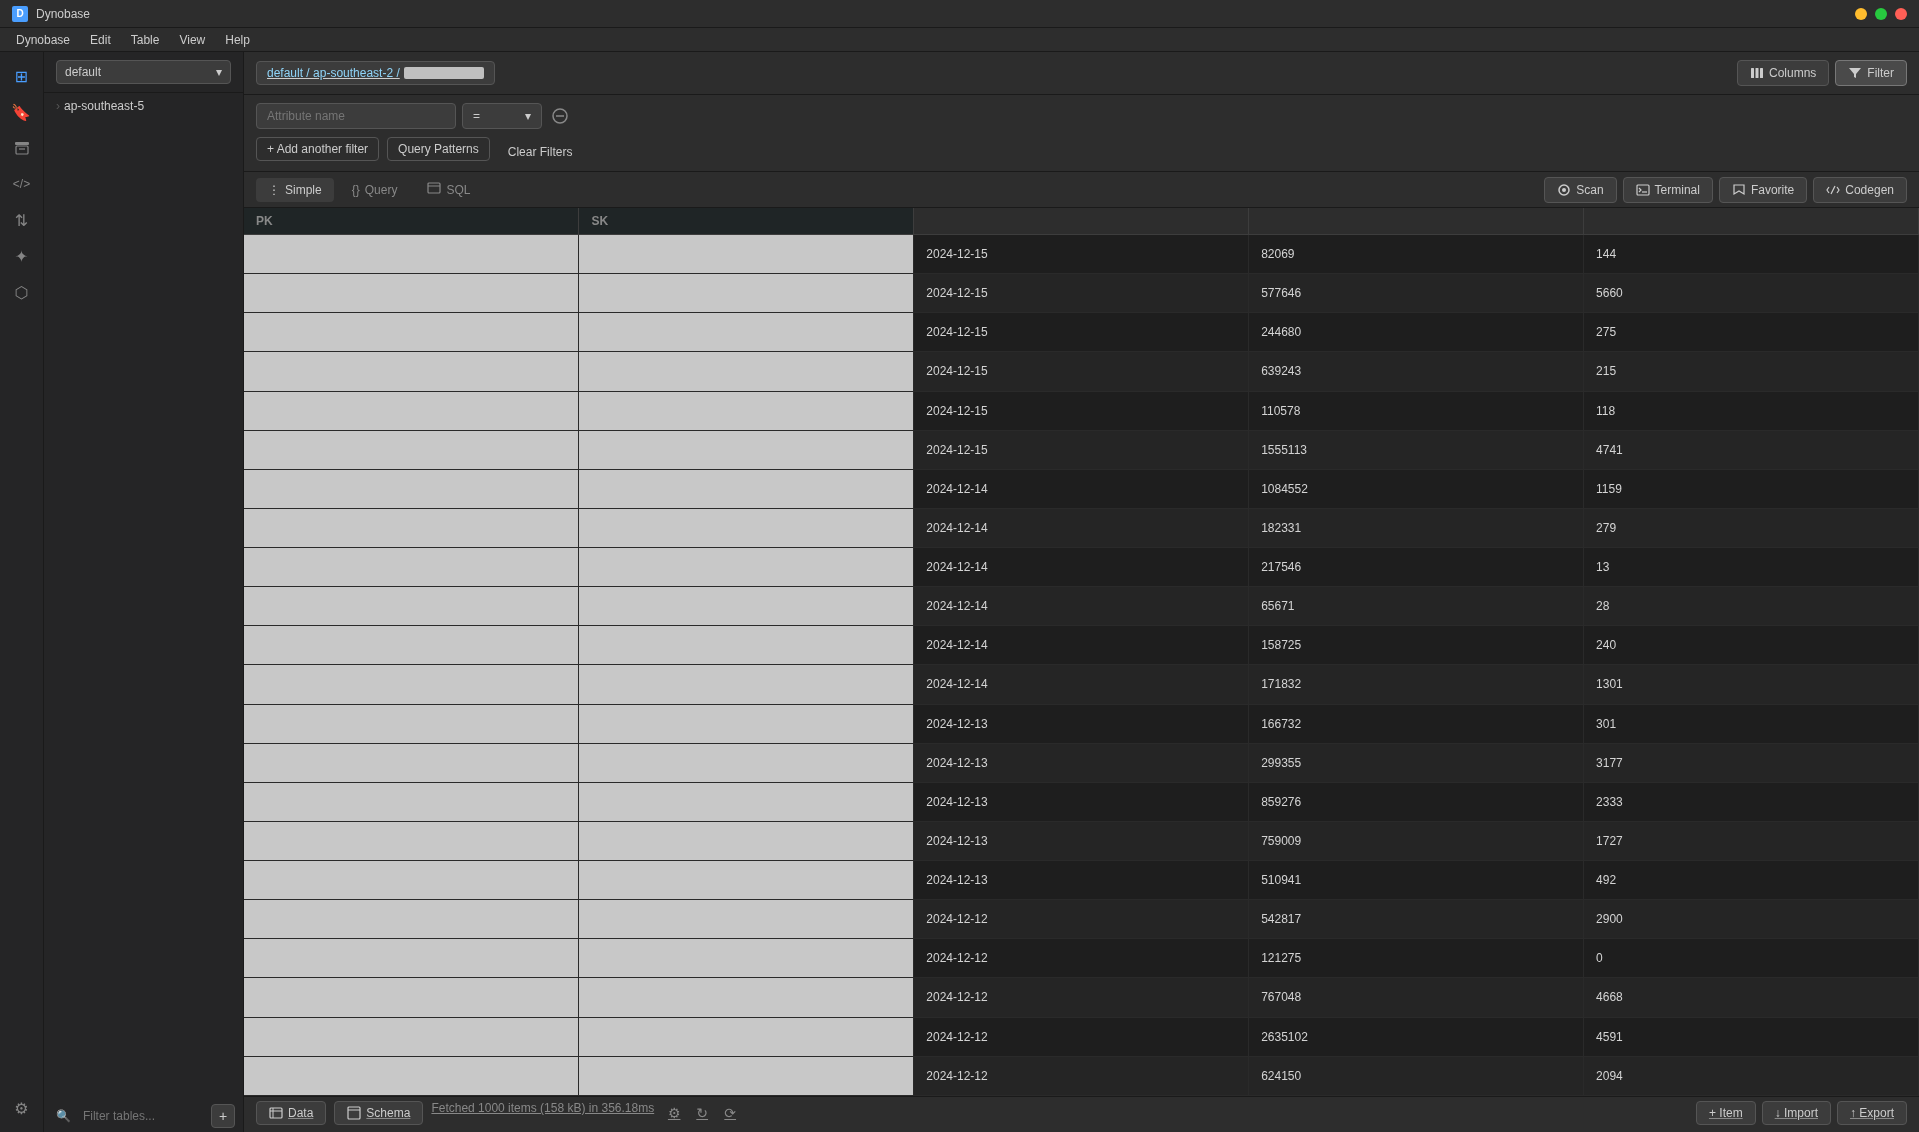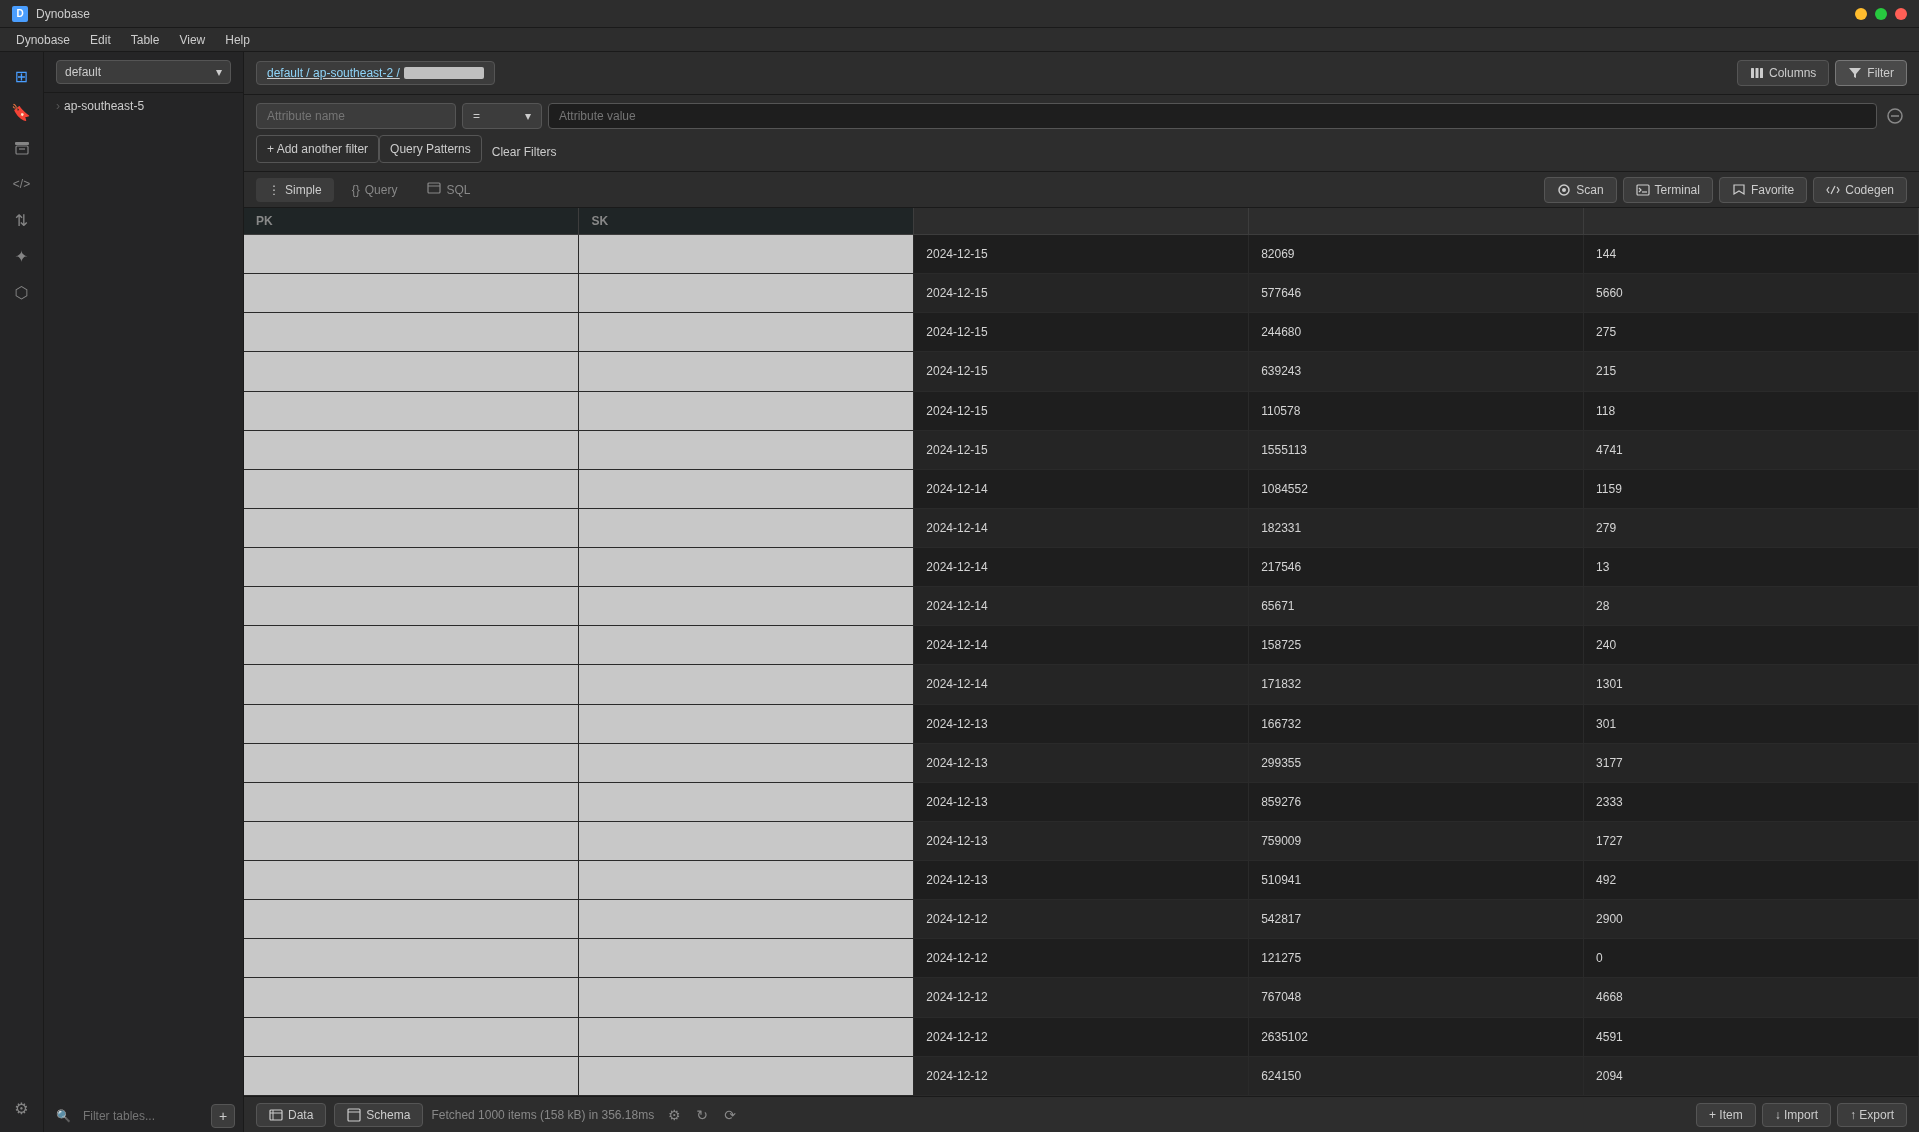--- a/index.html
+++ b/index.html
@@ -49,21 +49,21 @@
     .top-btn { background: #3c3c3c; border: 1px solid #555; color: #cccccc; padding: 5px 12px; border-radius: 4px; font-size: 12px; cursor: pointer; display: flex; align-items: center; gap: 5px; }
     .top-btn.active { background: #4a4a4a; border-color: #777; }
 
     
     .filter-bar { background: #2d2d2d; padding: 8px 12px; border-bottom: 1px solid #1a1a1a; }
     .filter-row { display: flex; align-items: center; gap: 6px; margin-bottom: 6px; }
     .filter-attr-input { background: #3c3c3c; border: 1px solid #555; color: #5eead4; padding: 5px 10px; border-radius: 4px; font-size: 12px; width: 200px; }
     .filter-op-select { background: #3c3c3c; border: 1px solid #555; color: #cccccc; padding: 5px 10px; border-radius: 4px; font-size: 12px; width: 80px; cursor: pointer; display: flex; align-items: center; justify-content: space-between; }
     .filter-val-input { background: #1e1e1e; border: 1px solid #555; color: #cccccc; padding: 5px 10px; border-radius: 4px; font-size: 12px; flex: 1; }
     .filter-remove-btn { background: none; border: none; color: #888; cursor: pointer; font-size: 16px; display: flex; align-items: center; justify-content: center; width: 24px; height: 24px; }
-    .filter-actions { display: flex; }
+    .filter-actions { display: flex; align-items: center; gap: 8px; }
     .filter-action-btn { background: none; border: 1px solid #555; color: #cccccc; padding: 4px 10px; border-radius: 4px; font-size: 12px; cursor: pointer; display: flex; align-items: center; gap: 4px; }
     .filter-clear-btn { background: none; border: none; color: #cccccc; padding: 4px 10px; border-radius: 4px; font-size: 12px; cursor: pointer; margin-top: 6px; }
 
     
     .query-bar { background: #2d2d2d; padding: 4px 12px; display: flex; align-items: center; gap: 6px; border-bottom: 1px solid #1a1a1a; }
     .query-tab { padding: 5px 12px; border-radius: 4px; font-size: 12px; cursor: pointer; color: #888; display: flex; align-items: center; gap: 5px; }
     .query-tab.active { background: #3c3c3c; color: #cccccc; }
     .query-actions { margin-left: auto; display: flex; gap: 6px; }
     .query-action-btn { background: #3c3c3c; border: 1px solid #555; color: #cccccc; padding: 5px 12px; border-radius: 4px; font-size: 12px; cursor: pointer; display: flex; align-items: center; gap: 5px; }
 
@@ -71,21 +71,21 @@
     .data-area { flex: 1; overflow: auto; display: flex; }
     .data-table { width: 100%; border-collapse: collapse; font-size: 12px; }
     .data-table th { background: #2d2d2d; color: #888; font-weight: 600; padding: 6px 12px; text-align: left; border-bottom: 1px solid #3d3d3d; border-right: 1px solid #3d3d3d; position: sticky; top: 0; z-index: 1; white-space: nowrap; }
     .data-table td { padding: 4px 12px; border-bottom: 1px solid #2a2a2a; border-right: 1px solid #2a2a2a; color: #d4d4d4; white-space: nowrap; }
     .data-table tr:nth-child(even) td { background: #252525; }
     .pk-col { width: 200px; background: #1f2526 !important; }
     .sk-col { width: 200px; background: #1f2526 !important; }
     .grey-cell { background: #c8c8c8 !important; }
 
     
-    .status-bar { background: #2d2d2d; border-top: 1px solid #1a1a1a; padding: 4px 12px; display: flex; align-items: center; gap: 8px; font-size: 12px; color: #888; height: 36px; }
+    .status-bar { background: #2d2d2d; border-top: 1px solid #1a1a1a; padding: 4px 12px; display: flex; align-items: flex-start; gap: 8px; font-size: 12px; color: #888; height: 36px; text-decoration: underline; }
     .status-tab { background: #3c3c3c; border: 1px solid #555; color: #cccccc; padding: 4px 12px; border-radius: 4px; font-size: 12px; cursor: pointer; display: flex; align-items: center; gap: 5px; }
     .status-actions { margin-left: auto; display: flex; gap: 6px; }
     .status-action-btn { background: #3c3c3c; border: 1px solid #555; color: #cccccc; padding: 4px 12px; border-radius: 4px; font-size: 12px; cursor: pointer; display: flex; align-items: center; gap: 5px; }
     .status-icons { display: flex; gap: 4px; }
     .status-icon-btn { background: none; border: none; color: #888; cursor: pointer; width: 24px; height: 24px; display: flex; align-items: center; justify-content: center; border-radius: 3px; font-size: 14px; }
   </style>
 </head>
 <body>
 
 <div class="title-bar">
@@ -172,21 +172,20 @@
       </div>
     </div>
 
     <div class="filter-bar">
       <div class="filter-row">
         <input class="filter-attr-input" placeholder="Attribute name" style="">
         <div class="filter-op-select">
           <span>=</span>
           <span>▾</span>
         </div>
-        <input class="filter-val-input" placeholder="Attribute value" style="">
         <button class="filter-remove-btn">
           <svg width="16" height="16" viewBox="0 0 16 16" fill="currentColor">
               <circle cx="8" cy="8" r="7" fill="none" stroke="currentColor" stroke-width="1.5"></circle>
               <line x1="4" y1="8" x2="12" y2="8" stroke="currentColor" stroke-width="1.5"></line>
             </svg>
         </button>
       </div>
       <div class="filter-actions">
         <button class="filter-action-btn">
           <span>+ Add another filter</span>

